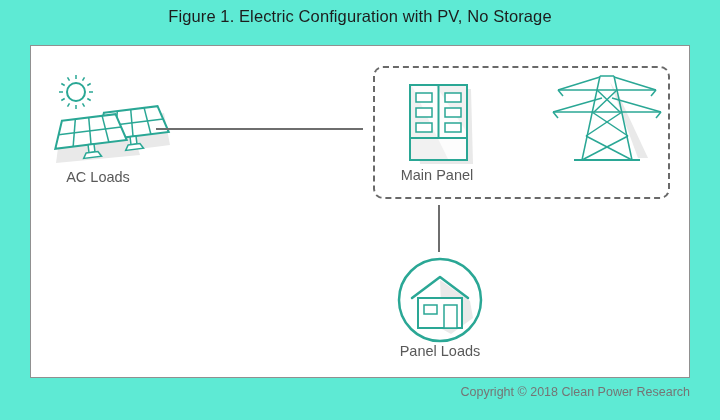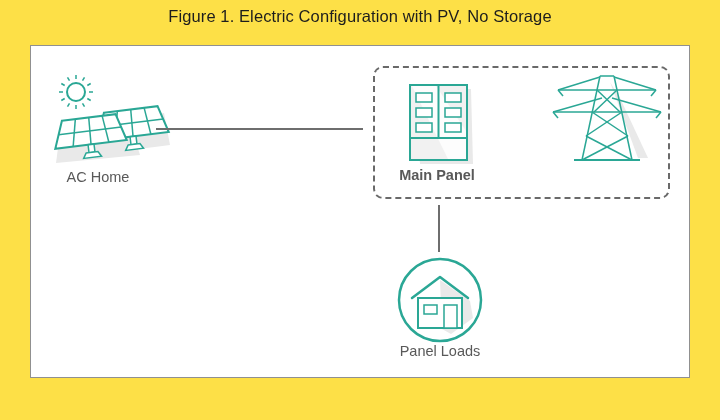--- a/index.html
+++ b/index.html
@@ -1,17 +1,17 @@
 <!DOCTYPE html>
 <html style="--accent: #2AA795; --connector: #6E6E6E; --frame-border: #909090; --dashed-border: #696969; --label: #595959; --title: #1D1D1D; --copyright: #757575; --icon-shadow: #E9E9E9; --icon-fill: #F1F1F1;"><head>
 <meta charset="utf-8">
 <style>
   html,body{margin:0;padding:0;background:#ffffff;}
   #stage{
-    position:relative;width:720px;height:420px;background:#fde047;overflow:hidden;
+    position:relative;width:720px;height:420px;background:#5eead4;overflow:hidden;
     font-family:"Liberation Sans","DejaVu Sans",sans-serif;
   }
   .abs{position:absolute;}
   #figure-title{
     left:0;top:7px;width:720px;text-align:center;
     font-size:16.5px;color:var(--title);letter-spacing:.1px;
   }
   #diagram-frame{
     left:30px;top:45px;width:658px;height:331px;
     border:1px solid var(--frame-border);background:#fff;
@@ -20,21 +20,21 @@
     left:373px;top:66px;width:293px;height:129px;
     border:2px dashed var(--dashed-border);border-radius:10px;
   }
   .connector{background:var(--connector);}
   #conn-solar-panel{left:156px;top:128px;width:207px;height:2px;}
   #conn-panel-home{left:438px;top:205px;width:2px;height:47px;}
   .node-label{
     width:130px;text-align:center;font-size:14.5px;color:var(--label);
   }
   #label-ac-solar{left:33px;top:169px;}
-  #label-main-panel{left:372px;top:167px;font-weight:bold;}
+  #label-main-panel{left:372px;top:167px;}
   #label-utility-meter{left:541px;top:167px;}
   #label-home-loads{left:375px;top:343px;}
   #copyright{
     right:30px;top:385px;font-size:12.5px;color:var(--copyright);
   }
   
   .tl{stroke:var(--accent);stroke-width:2;fill:none;}
   .tlw{stroke:var(--accent);stroke-width:2;fill:#ffffff;}
   .tn{stroke:var(--accent);stroke-width:1.5;fill:none;}
   .tnw{stroke:var(--accent);stroke-width:1.5;fill:#ffffff;}
@@ -146,18 +146,19 @@
     <circle class="tlw" cx="46" cy="46" r="41" style="stroke-width:2.5;"></circle>
     <polygon class="sh" points="46,26 76,47 79,64 57,80 48,75"></polygon>
     <g>
       <rect class="tlw" x="24" y="44" width="44" height="30"></rect>
       <polyline class="tl" points="18,44 46,23 74,44" style="stroke-width:2.5;stroke-linejoin:round;stroke-linecap:round;"></polyline>
       <rect class="tnw" x="30" y="51" width="13" height="9"></rect>
       <rect class="tnw" x="50" y="51" width="13" height="23"></rect>
     </g>
   </svg>
 
-  <div id="label-ac-solar" class="abs node-label">AC Home</div>
+  <div id="label-ac-solar" class="abs node-label">AC Loads</div>
   <div id="label-main-panel" class="abs node-label">Main Panel</div>
   <div id="label-home-loads" class="abs node-label">Panel Loads</div>
 
+  <div id="copyright" class="abs">Copyright © 2018 Clean Power Research</div>
 
 </div>
 
 </body></html>

